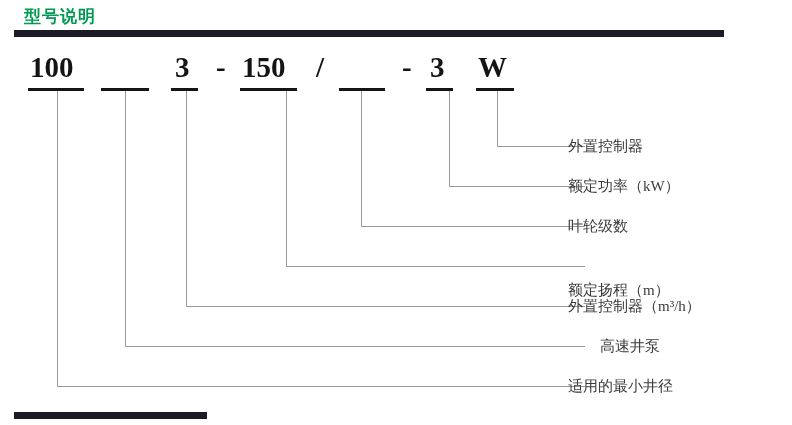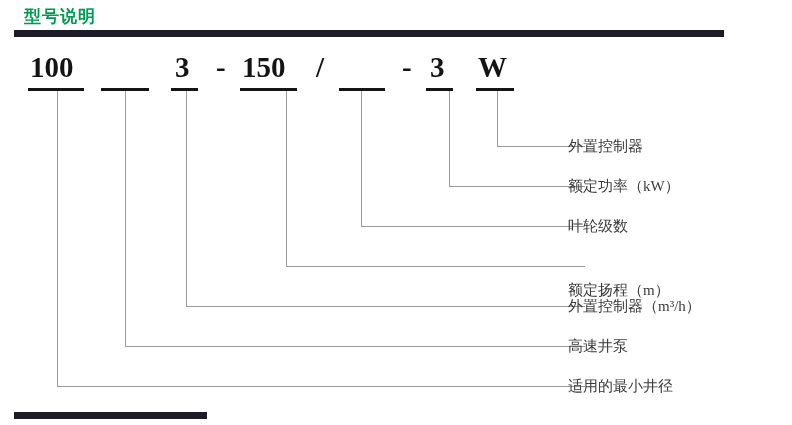--- a/index.html
+++ b/index.html
@@ -37,21 +37,21 @@
   .v0{left:497px;height:55px;} .h0{left:497px;top:146px;width:88px;}  .lb0{top:135px;}
   
   .v1{left:449px;height:95px;} .h1{left:449px;top:186px;width:136px;} .lb1{top:175px;}
   
   .v2{left:361px;height:135px;} .h2{left:361px;top:226px;width:224px;} .lb2{top:215px;text-align:right;}
   
   .v3{left:286px;height:175px;} .h3{left:286px;top:266px;width:299px;} .lb3{top:255px;margin-top:24px;}
   
   .v4{left:186px;height:215px;} .h4{left:186px;top:306px;width:399px;} .lb4{top:295px;}
   
-  .v5{left:125px;height:255px;} .h5{left:125px;top:346px;width:460px;} .lb5{top:335px;}
+  .v5{left:125px;height:255px;} .h5{left:125px;top:346px;width:460px;} .lb5{top:335px;margin-left:32px;}
   
   .v6{left:57px;height:295px;}  .h6{left:57px;top:386px;width:528px;}  .lb6{top:375px;text-align:center;}
 </style>
 </head>
 <body>
 
 <div class="canvas">
 
   <div class="page-title">型号说明</div>
   <div class="bar bar-top"></div>

